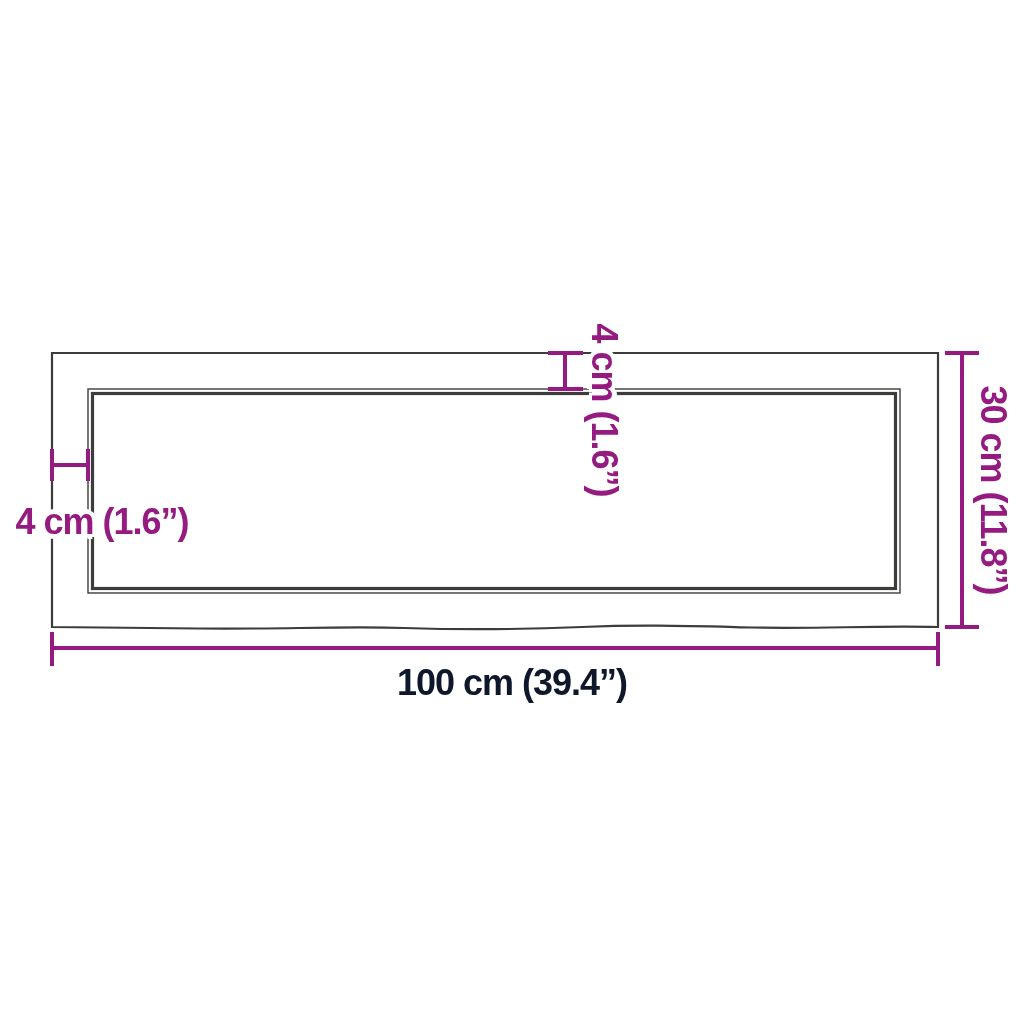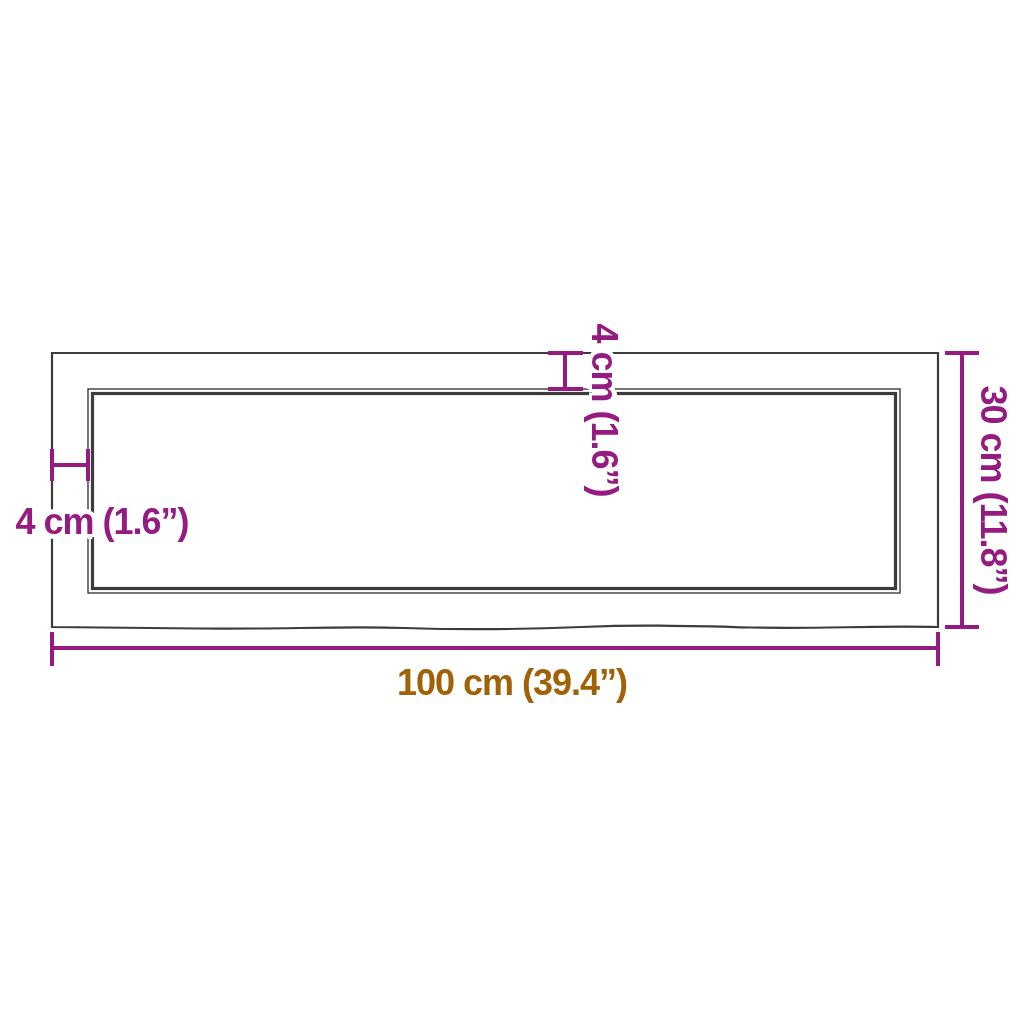--- a/index.html
+++ b/index.html
@@ -76,15 +76,15 @@
       <line x1="938" y1="632" x2="938" y2="666"></line>
     </g>
   </svg>
 
   <div class="dim-label label-center" style="left:102px; top:522px; color:#951b81;">4 cm (1.6”)</div>
 
   <div class="dim-label label-rot90" style="left:604px; top:410px; color:#951b81;">4 cm (1.6”)</div>
 
   <div class="dim-label label-rot90" style="left:993px; top:490px; color:#951b81;">30 cm (11.8”)</div>
 
-  <div class="dim-label label-center" style="left:512px; top:683px; color:#a16207;">100 cm (39.4”)</div>
+  <div class="dim-label label-center" style="left:512px; top:683px; color:#0f172a;">100 cm (39.4”)</div>
 
 </div>
 
 </body></html>

